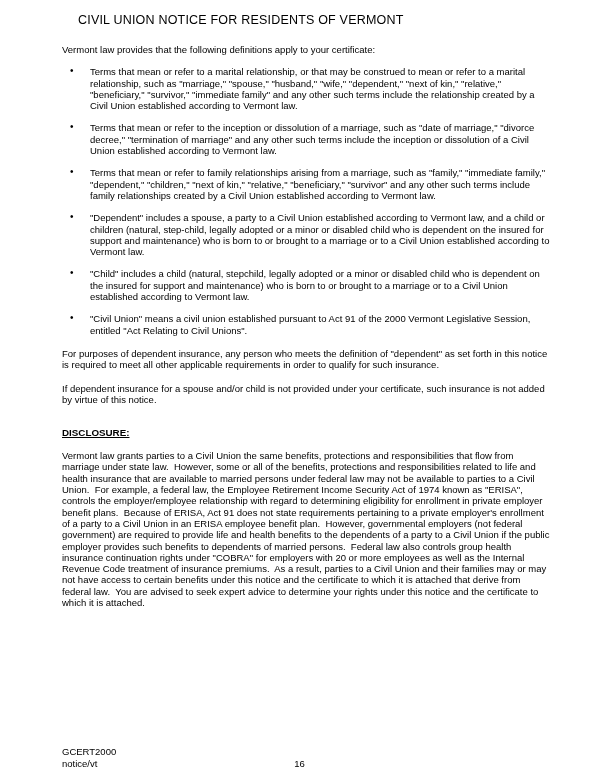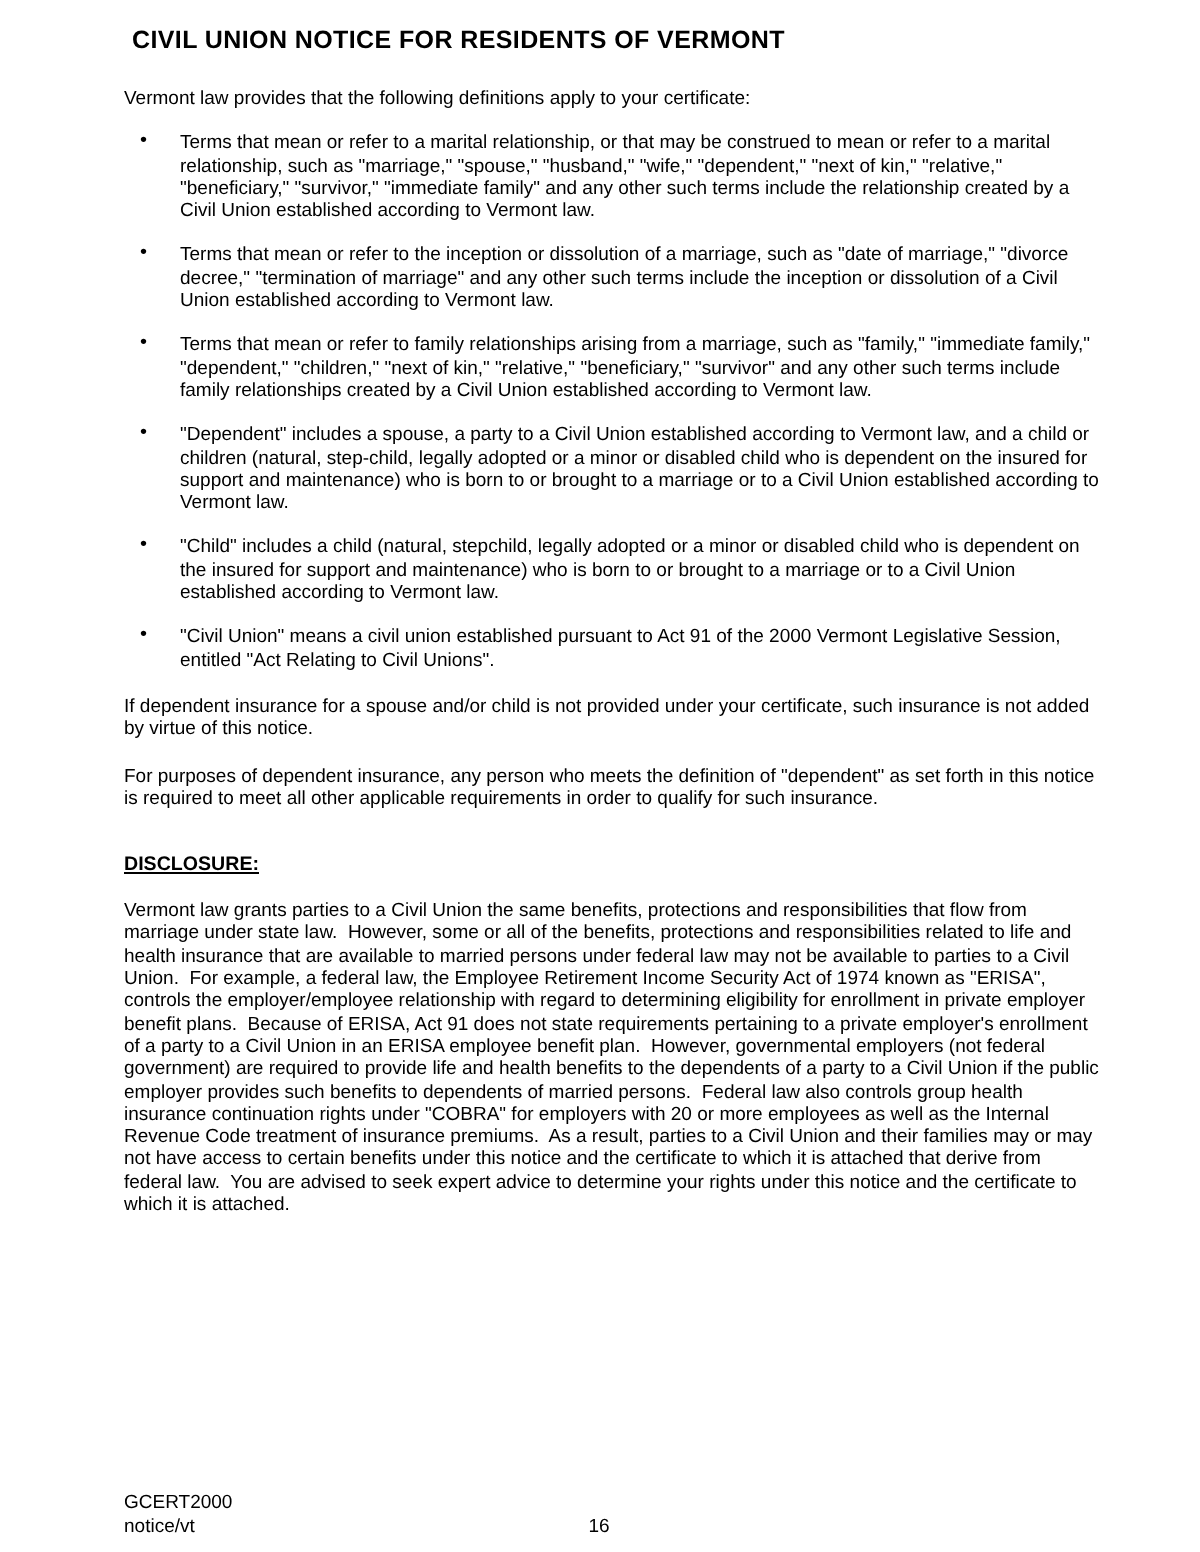--- a/index.html
+++ b/index.html
@@ -19,23 +19,23 @@
     overflow: hidden;
   }
   .content {
     position: absolute;
     left: 62px;
     top: 13px;
     width: 490px;
   }
   .doc-title {
     font-size: 12.5px;
-    font-weight: bold;
+    font-weight: normal;
     letter-spacing: 0.2px;
-    margin: 0 0 17px 4px;
+    margin: 0 0 17px 16px;
     white-space: pre-wrap;
   }
   .para {
     font-size: 9.5px;
     line-height: 11.3px;
     margin: 12px 0 11px 0;
     white-space: pre-wrap;
   }
   ul.definitions {
     list-style: none;
@@ -92,22 +92,22 @@
 
     <ul class="definitions">
       <li><span class="bullet-dot">•</span><span>Terms that mean or refer to a marital relationship, or that may be construed to mean or refer to a marital relationship, such as "marriage," "spouse," "husband," "wife," "dependent," "next of kin," "relative," "beneficiary," "survivor," "immediate family" and any other such terms include the relationship created by a Civil Union established according to Vermont law.</span></li>
       <li><span class="bullet-dot">•</span><span>Terms that mean or refer to the inception or dissolution of a marriage, such as "date of marriage," "divorce decree," "termination of marriage" and any other such terms include the inception or dissolution of a Civil Union established according to Vermont law.</span></li>
       <li><span class="bullet-dot">•</span><span>Terms that mean or refer to family relationships arising from a marriage, such as "family," "immediate family," "dependent," "children," "next of kin," "relative," "beneficiary," "survivor" and any other such terms include family relationships created by a Civil Union established according to Vermont law.</span></li>
       <li><span class="bullet-dot">•</span><span>"Dependent" includes a spouse, a party to a Civil Union established according to Vermont law, and a child or children (natural, step-child, legally adopted or a minor or disabled child who is dependent on the insured for support and maintenance) who is born to or brought to a marriage or to a Civil Union established according to Vermont law.</span></li>
       <li><span class="bullet-dot">•</span><span>"Child" includes a child (natural, stepchild, legally adopted or a minor or disabled child who is dependent on the insured for support and maintenance) who is born to or brought to a marriage or to a Civil Union established according to Vermont law.</span></li>
       <li><span class="bullet-dot">•</span><span>"Civil Union" means a civil union established pursuant to Act 91 of the 2000 Vermont Legislative Session, entitled "Act Relating to Civil Unions".</span></li>
     </ul>
 
+    <p class="para">For purposes of dependent insurance, any person who meets the definition of "dependent" as set forth in this notice is required to meet all other applicable requirements in order to qualify for such insurance.</p>
     <p class="para">If dependent insurance for a spouse and/or child is not provided under your certificate, such insurance is not added by virtue of this notice.</p>
-    <p class="para">For purposes of dependent insurance, any person who meets the definition of "dependent" as set forth in this notice is required to meet all other applicable requirements in order to qualify for such insurance.</p>
 
     <div class="disclosure-heading">DISCLOSURE:</div>
 
     <p class="para">Vermont law grants parties to a Civil Union the same benefits, protections and responsibilities that flow from marriage under state law.  However, some or all of the benefits, protections and responsibilities related to life and health insurance that are available to married persons under federal law may not be available to parties to a Civil Union.  For example, a federal law, the Employee Retirement Income Security Act of 1974 known as "ERISA", controls the employer/employee relationship with regard to determining eligibility for enrollment in private employer benefit plans.  Because of ERISA, Act 91 does not state requirements pertaining to a private employer's enrollment of a party to a Civil Union in an ERISA employee benefit plan.  However, governmental employers (not federal government) are required to provide life and health benefits to the dependents of a party to a Civil Union if the public employer provides such benefits to dependents of married persons.  Federal law also controls group health insurance continuation rights under "COBRA" for employers with 20 or more employees as well as the Internal Revenue Code treatment of insurance premiums.  As a result, parties to a Civil Union and their families may or may not have access to certain benefits under this notice and the certificate to which it is attached that derive from federal law.  You are advised to seek expert advice to determine your rights under this notice and the certificate to which it is attached.</p>
 
   </div>
 
   <div class="footer">
     <div class="row1">GCERT2000</div>
     <div class="row2">

